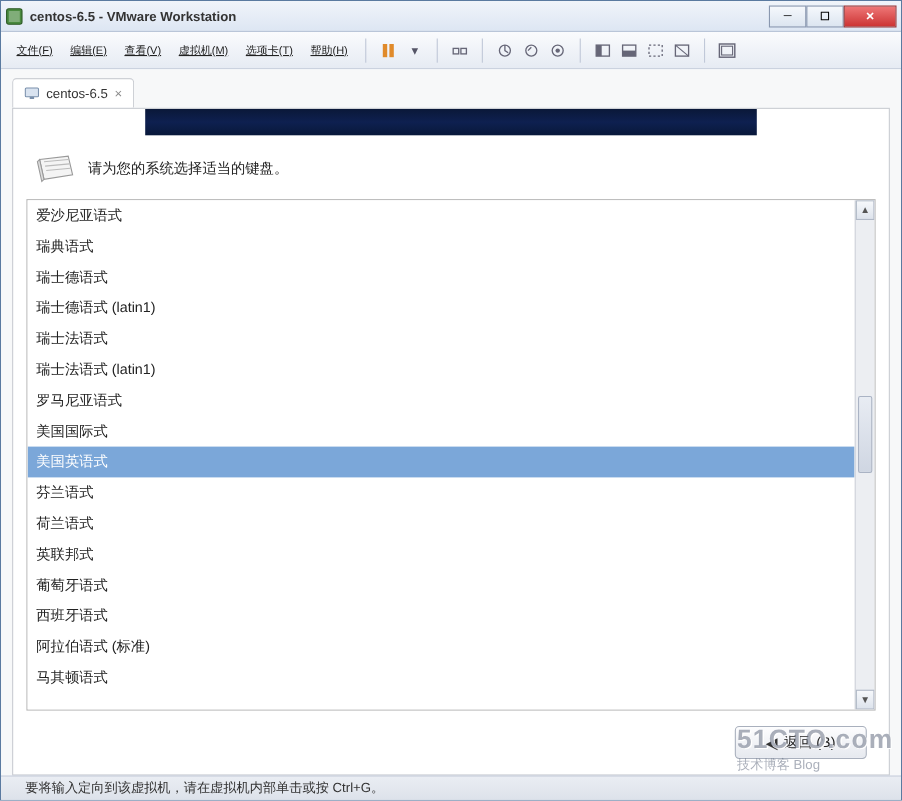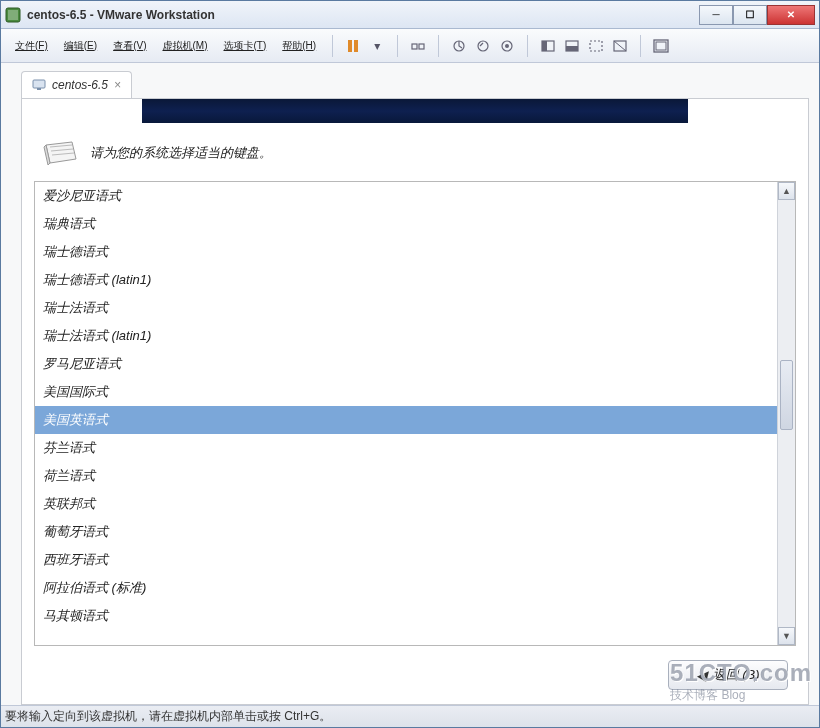--- a/index.html
+++ b/index.html
@@ -13,21 +13,21 @@
     .win-controls { display: flex; gap: 0; }
     .win-btn { width: 34px; height: 20px; border: 1px solid #8a98b0; background: linear-gradient(to bottom,#f5f8fc,#dce5f0); display: flex; align-items: center; justify-content: center; font-size: 10px; cursor: pointer; }
     .win-btn.close { background: linear-gradient(to bottom,#e77,#c33); color: #fff; border-color: #933; width: 48px; }
     
     .menubar { height: 34px; background: linear-gradient(to bottom,#fafbfd,#e6ebf3); border-bottom: 1px solid #c0c8d8; display: flex; align-items: center; padding: 0 8px; gap: 4px; }
     .menu-item { padding: 4px 6px; cursor: pointer; color: #222; font-size: 10px; text-decoration: underline; }
     .menu-sep { width: 1px; height: 22px; background: #c0c8d8; margin: 0 6px; }
     .toolbar-icon { width: 20px; height: 20px; display: flex; align-items: center; justify-content: center; cursor: pointer; color: #556; }
     .pause-icon { color: #e08a2a; }
     
-    .content-area { flex: 1; background: #f7f8f9; padding: 8px 10px 0 20px; display: flex; flex-direction: column; font-style: italic; }
+    .content-area { flex: 1; background: #f7f8f9; padding: 8px 10px 0 10px; display: flex; flex-direction: column; }
     
     .tab-container { display: flex; }
     .vm-tab { background: #fff; border: 1px solid #c9ccd2; border-bottom: none; border-radius: 4px 4px 0 0; padding: 6px 10px; display: flex; align-items: center; gap: 6px; font-size: 12px; color: #333; }
     .tab-close { color: #888; cursor: pointer; font-size: 12px; }
     .tab-icon { width: 14px; height: 14px; }
     
     .vm-panel { flex: 1; background: #fff; border: 1px solid #c9ccd2; display: flex; flex-direction: column; overflow: hidden; }
     
     .vm-header-strip { height: 24px; background: linear-gradient(to bottom,#0a1838,#0e2050,#08183a); margin: 0 120px; }
     
@@ -41,21 +41,21 @@
     .kb-item.selected { background: #7ba7d9; color: #fff; }
     .custom-scrollbar { width: 18px; background: #eceef2; border-left: 1px solid #cfd3da; display: flex; flex-direction: column; }
     .scroll-btn { height: 18px; background: linear-gradient(to bottom,#f6f8fb,#dde3ec); border: 1px solid #b0b8c6; display: flex; align-items: center; justify-content: center; font-size: 9px; color: #555; cursor: pointer; }
     .scroll-track { flex: 1; position: relative; }
     .scroll-thumb { position: absolute; left: 2px; right: 2px; top: 160px; height: 70px; background: linear-gradient(to bottom,#e8ecf3,#cfd6e2); border: 1px solid #aab3c4; border-radius: 2px; }
     
     .button-row { display: flex; justify-content: flex-end; padding: 14px 20px; gap: 10px; }
     .action-btn { min-width: 120px; height: 30px; background: linear-gradient(to bottom,#fdfdfe,#e6e9ef); border: 1px solid #a9b0bd; border-radius: 4px; display: flex; align-items: center; justify-content: center; gap: 6px; cursor: pointer; font-size: 13px; color: #222; }
     .arrow-left { font-weight: bold; color: #333; }
     
-    .statusbar { height: 22px; background: linear-gradient(to bottom,#eaedf3,#dde2ea); border-top: 1px solid #c0c8d8; display: flex; align-items: center; padding: 0 4px; font-size: 12px; color: #333; justify-content: space-between; }
+    .statusbar { height: 22px; background: linear-gradient(to bottom,#eaedf3,#dde2ea); border-top: 1px solid #c0c8d8; display: flex; align-items: center; padding: 0 22px; font-size: 12px; color: #333; justify-content: space-between; }
     
     .watermark { position: absolute; right: 8px; bottom: 24px; font-family: Arial; color: rgba(100,110,130,0.55); pointer-events: none; }
     .watermark .big { font-size: 24px; font-weight: bold; letter-spacing: 1px; text-shadow: 1px 1px 0 #fff; }
     .watermark .small { font-size: 12px; }
   </style>
 </head>
 <body>
 
 <div class="window">
 

